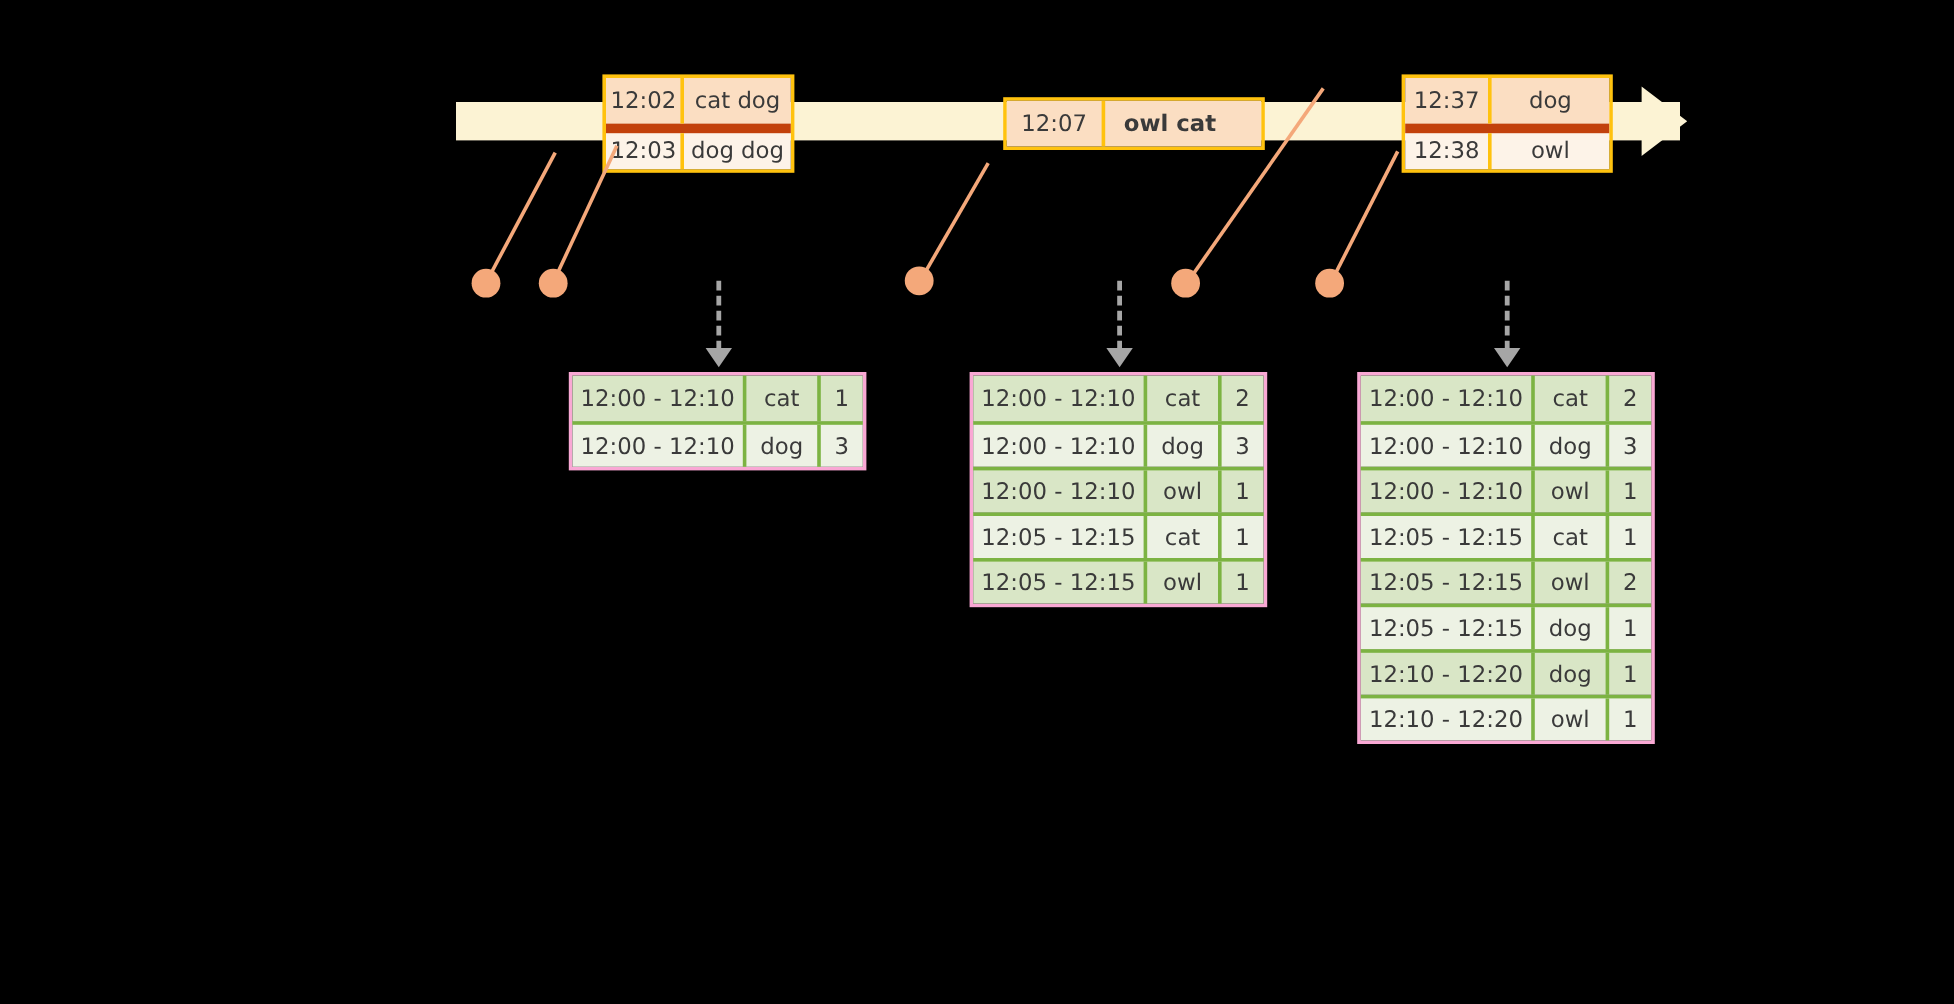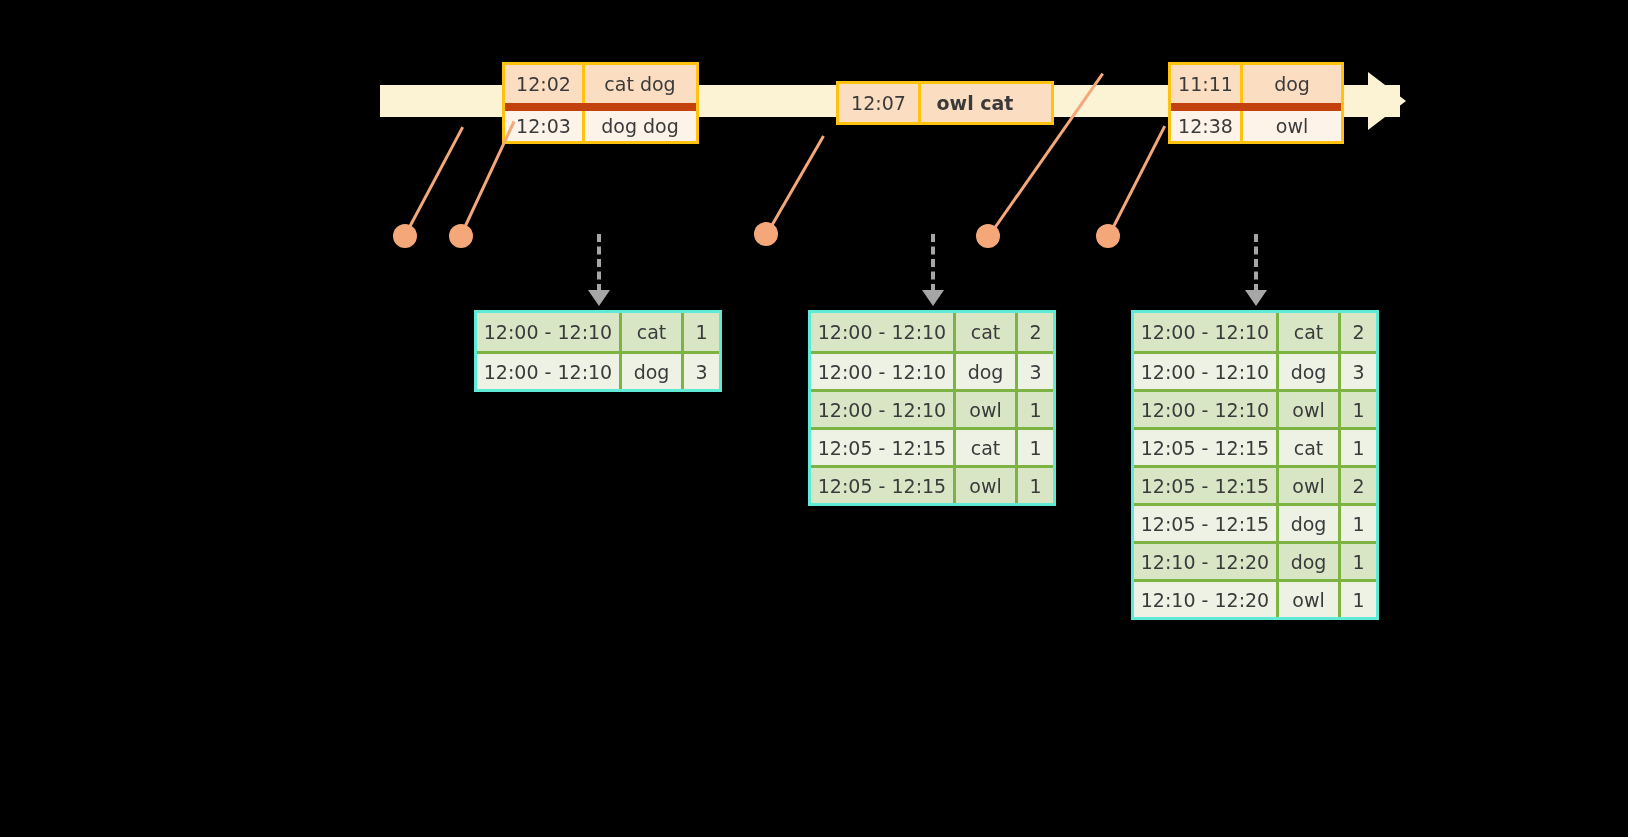--- a/index.html
+++ b/index.html
@@ -20,21 +20,21 @@
   .evt-row{display:flex;height:38px;box-sizing:border-box;}
   .evt-row + .evt-row{border-top:8px solid #c2410c;}
   .evt-row.shade{background:#FBDEC2;}
   .evt-row.light{background:#FDF3E8;}
   .evt-time{display:flex;align-items:center;justify-content:center;
             border-right:3px solid #FFC20E;box-sizing:border-box;
             font-size:19px;color:#3a3a3a;}
   .evt-val{display:flex;align-items:center;justify-content:center;
            box-sizing:border-box;font-size:19px;color:#3a3a3a;}
 
-  #evt-a{left:502px;top:62px;width:197px;}
+  #evt-a{left:502px;top:62px;width:160px;}
   #evt-a .evt-time{width:80px;}
   #evt-a .evt-val{width:110px;border-radius:14px;}
   #evt-b{left:836px;top:81px;width:218px;}
   #evt-b .evt-time{width:82px;}
   #evt-b .evt-val{width:108px;font-weight:bold;}
   #evt-c{left:1168px;top:62px;width:176px;}
   #evt-c .evt-time{width:72px;}
   #evt-c .evt-val{width:98px;}
 
   
@@ -44,21 +44,21 @@
 
   
   .darrow{position:absolute;width:4px;}
   .darrow .shaft{position:absolute;left:0;top:0;width:0;height:100%;
                  border-left:4px dashed #A6A6A6;}
   .darrow .head{position:absolute;left:-9px;bottom:-14px;width:0;height:0;
                 border-left:11px solid transparent;border-right:11px solid transparent;
                 border-top:16px solid #A6A6A6;}
 
   
-  .gtable{position:absolute;border:3px solid #5eead4;box-sizing:border-box;}
+  .gtable{position:absolute;border:3px solid #f9a8d4;box-sizing:border-box;}
   .grow{display:flex;box-sizing:border-box;height:38px;}
   .grow.shade{background:#D9E6C6;}
   .grow.light{background:#EDF2E4;}
   .grow + .grow{border-top:3px solid #7CB342;}
   .gwin{display:flex;align-items:center;justify-content:center;
         border-right:3px solid #7CB342;box-sizing:border-box;
         font-size:19px;color:#3a3a3a;}
   .gkey{display:flex;align-items:center;justify-content:center;
         border-right:3px solid #7CB342;box-sizing:border-box;
         font-size:19px;color:#3a3a3a;}
@@ -93,21 +93,21 @@
 
   <div class="evt" id="evt-b">
     <div class="evt-row shade">
       <div class="evt-time">12:07</div>
       <div class="evt-val">owl cat</div>
     </div>
   </div>
 
   <div class="evt" id="evt-c">
     <div class="evt-row shade">
-      <div class="evt-time">11:11</div>
+      <div class="evt-time">12:37</div>
       <div class="evt-val">dog</div>
     </div>
     <div class="evt-row light">
       <div class="evt-time">12:38</div>
       <div class="evt-val">owl</div>
     </div>
   </div>
 
   <div class="conn" style="left:404px;top:236px;width:125px;transform:rotate(-62deg);"></div>
   <div class="conn" style="left:460px;top:236px;width:128px;transform:rotate(-65deg);"></div>

